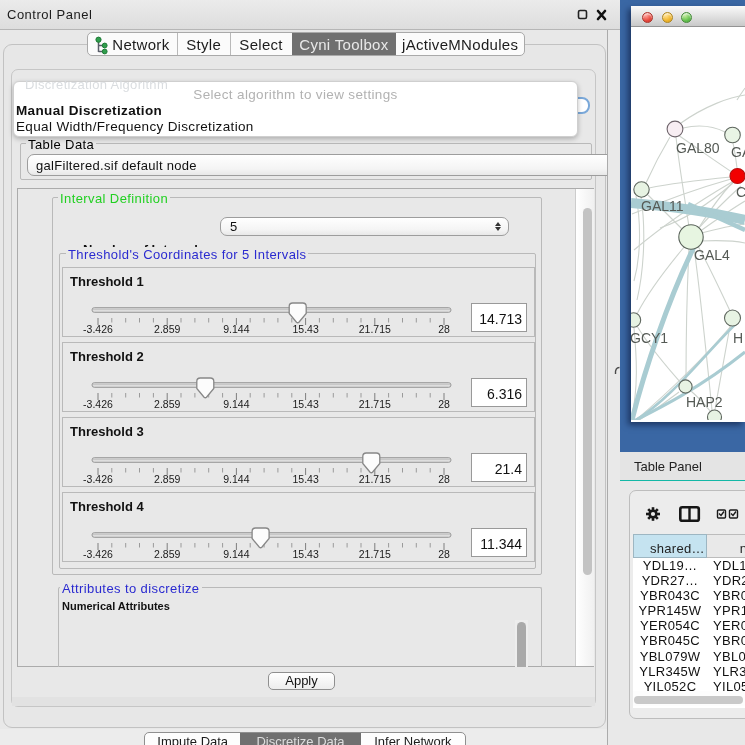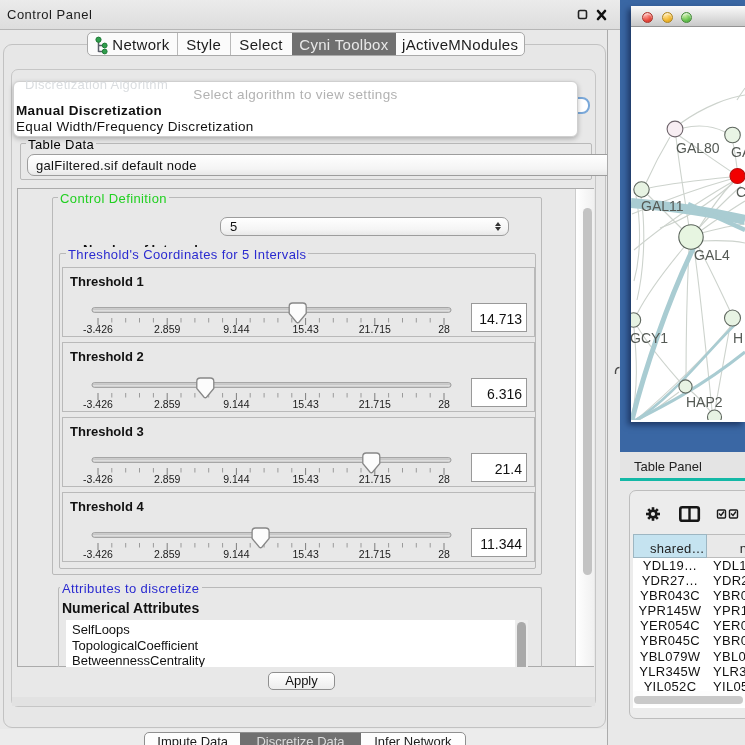--- a/index.html
+++ b/index.html
@@ -70,21 +70,21 @@
 
 #rightstrip { left:607px; top:30px; width:13px; height:715px; background:#e9e9e9;
   border-left:1px solid #ababab; }
 #bluebg { left:620px; top:0; width:125px; height:452px; background:#3a67a4; }
 #netwin { left:631px; top:6px; width:114px; height:416px; background:#fff;
   box-shadow:-3px 3px 6px rgba(5,15,45,0.55); }
 #nettitle { left:631px; top:6px; width:114px; height:21px;
   background:linear-gradient(#fafafa,#c9c9c9); border-bottom:1px solid #949494; }
 .tl-btn { position:absolute; top:12px; width:11px; height:11px; border-radius:50%; box-shadow:inset 0 1.5px 1.5px rgba(255,255,255,0.75); }
 #tablepanelbar { left:620px; top:452px; width:125px; height:29px; background:#e4e4e4;
-  border-bottom:3px solid #14b8a6; }
+  border-bottom:1px solid #14b8a6; }
 #tablepanelbar .t { position:absolute; left:14px; top:7px; font-size:13px; color:#222; }
 #tablewin { left:629px; top:490px; width:130px; height:229px; background:#ececec;
   border:1px solid #bdbdbd; border-radius:7px; }
 #tbl { left:633px; top:534px; width:112px; height:174px; background:#fff; overflow:hidden; font-size:13px; letter-spacing:0.3px; color:#111; }
 #thead { height:24px; display:flex; }
 #thead .h1 { flex-shrink:0; width:74px; background:#c5e3f0; border:1px solid #9db6c2; text-align:left; text-indent:16px; line-height:27px; color:#222; }
 #thead .h2 { flex-shrink:0; width:100px; background:#e9e9e9; border:1px solid #bcbcbc; border-left:none; text-align:center; line-height:27px; color:#222; }
 .trow { height:15.1px; display:flex; line-height:15.1px; }
 .trow:first-of-type { margin-top:6.5px; }
 .trow .c1 { flex-shrink:0; width:74px; text-align:center; }
@@ -136,21 +136,21 @@
 
   <div class="abs" id="scrollpane" style="left:17px; top:188px; width:577px; height:479px;
     border:1px solid #ababab; background:#e8e8e8; overflow:hidden;">
   </div>
 
   <div class="abs" style="left:575px; top:189px; width:19px; height:477px; border-left:1px solid #cccccc;
      background:linear-gradient(90deg,#ffffff,#f0f0f0);"></div>
   <div class="abs" style="left:583px; top:208px; width:8.5px; height:367px; background:#c3c3c3; border-radius:4.5px;"></div>
 
   <div class="fs" style="left:52px; top:197px; width:490px; height:378px;">
-    <div class="lg" style="color:#21d021; left:5px;">Control Definition</div>
+    <div class="lg" style="color:#21d021; left:5px;">Interval Definition</div>
   </div>
   <div class="abs bold" style="left:83px; top:220px; font-size:13px; color:#111;margin-top:22px;">Number of Intervals</div>
   <div class="combo" style="left:220px; top:217px; width:289px; height:19px;">
     <span style="margin-left:9px;">5</span>
     <span class="arr">
         <i class="up"></i>
         <i class="dn"></i>
       </span>
   </div>
 
@@ -223,24 +223,21 @@
         <text x="311.8" y="64.5" font-size="10.5px" fill="#1a1a1a" text-anchor="middle">21.715</text>
         <text x="381.0" y="64.5" font-size="10.5px" fill="#1a1a1a" text-anchor="middle">28</text>
         <path d="M189.1 38.5 Q189.1 35 192.6 35 L202.6 35 Q206.1 35 206.1 38.5 L206.1 45.5 L198.8 54.2 Q197.6 55.3 196.4 54.2 L189.1 45.5 Z" fill="#fcfcfc" stroke="#878787" stroke-width="1.3"></path>
       </svg>
     <div class="vbox">11.344</div>
   </div>
 
   <div class="fs" style="left:58px; top:587px; width:484px; height:110px; border-bottom:none;">
     <div class="lg" style="color:#2a2ad0; left:1px;">Attributes to discretize</div>
   </div>
-  <div class="abs bold" style="left:62px; top:600px; font-size:14px; color:#111;">Numerical Attributes</div>
-  <div class="abs" style="left:66px; top:620px; width:449px; height:47px; background:#fff; font-size:13px; color:#111; overflow:hidden;">
-    <div style="padding:2px 0 0 6px; line-height:15.5px;">SelfLoops<br>TopologicalCoefficient<br>BetweennessCentrality</div>
-  </div>
+  <div class="abs bold" style="left:62px; top:600px; font-size:11px; color:#111;">Numerical Attributes</div>
   <div class="abs" style="left:515px; top:620px; width:13px; height:47px; background:#ededed; overflow:hidden;">
     <div style="position:absolute; left:2px; top:2px; width:9px; height:60px; background:#a9a9a9; border-radius:4.5px;"></div>
   </div>
 
   <div class="abs" style="left:18px; top:667px; width:575px; height:30px; background:#e8e8e8;"></div>
 
   <div class="abs" id="applybtn">Apply</div>
   <div class="abs" id="bottomtabs">
     <div class="tab" style="width:96px;">Impute Data</div>
     <div class="tab sel" style="width:121px;">Discretize Data</div>

